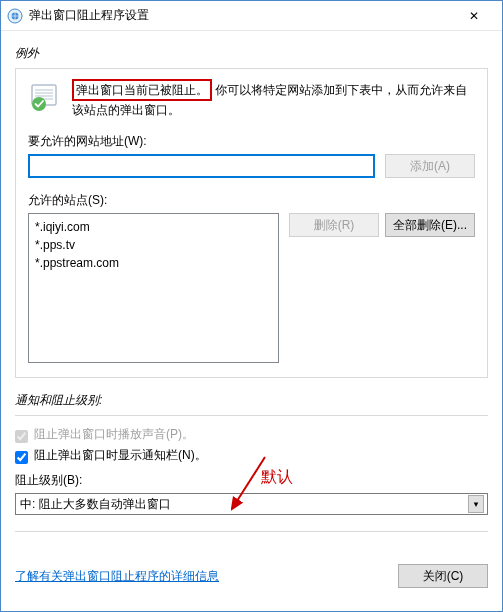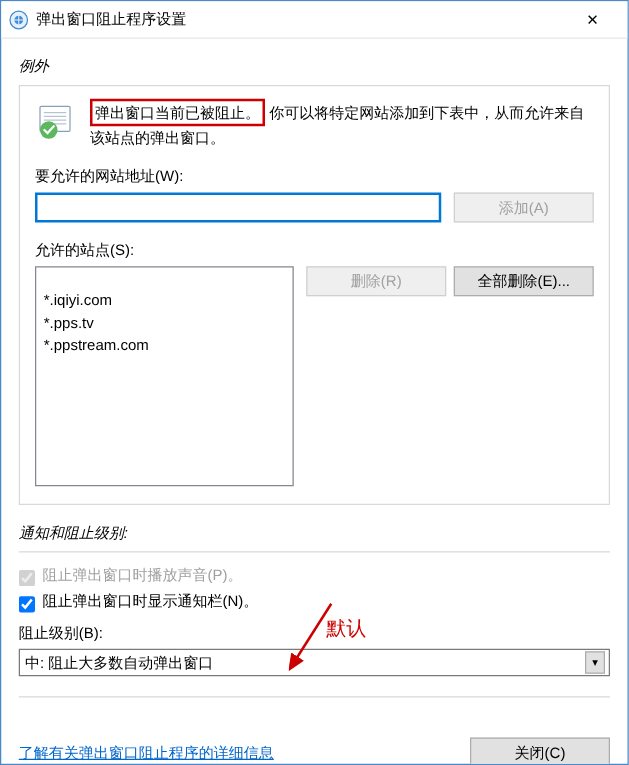--- a/index.html
+++ b/index.html
@@ -60,41 +60,41 @@
   .addr-input {
     flex: 1;
     height: 24px;
     border: 2px solid #0078d7;
     padding: 2px 4px;
     font-family: inherit;
     font-size: 12px;
     outline: none;
   }
   .std-btn {
-    width: 112px; height: 24px;
+    width: 90px; height: 24px;
     border: 1px solid #adadad;
     background: #e1e1e1;
     font-family: inherit;
     font-size: 12px;
     color: #000;
     cursor: pointer;
   }
   .std-btn[disabled] {
     color: #a0a0a0;
     background: #efefef;
     border-color: #d0d0d0;
     cursor: default;
   }
   .sites-row { display: flex; gap: 10px; }
   .sites-list {
     flex: 1;
-    height: 176px;
+    height: 150px;
     border: 1px solid #828790;
     background: #fff;
-    padding: 17px 6px;
+    padding: 4px 6px;
     overflow: auto;
   }
   .sites-list .site { padding: 2px 0; }
   .sites-btns { display: flex; flex-direction: row; gap: 6px; }
   hr.sep { border: none; border-top: 1px solid #d9d9d9; margin: 0 0 10px 0; }
   .check-row { display: flex; align-items: flex-end; margin: 4px 0; }
   .check-row input[type="checkbox"] { margin: 0 6px 0 0; width: 13px; height: 13px; }
   .check-row.disabled { color: #a0a0a0; }
   .arrow-wrap { position: relative; }
   .arrow-note {

